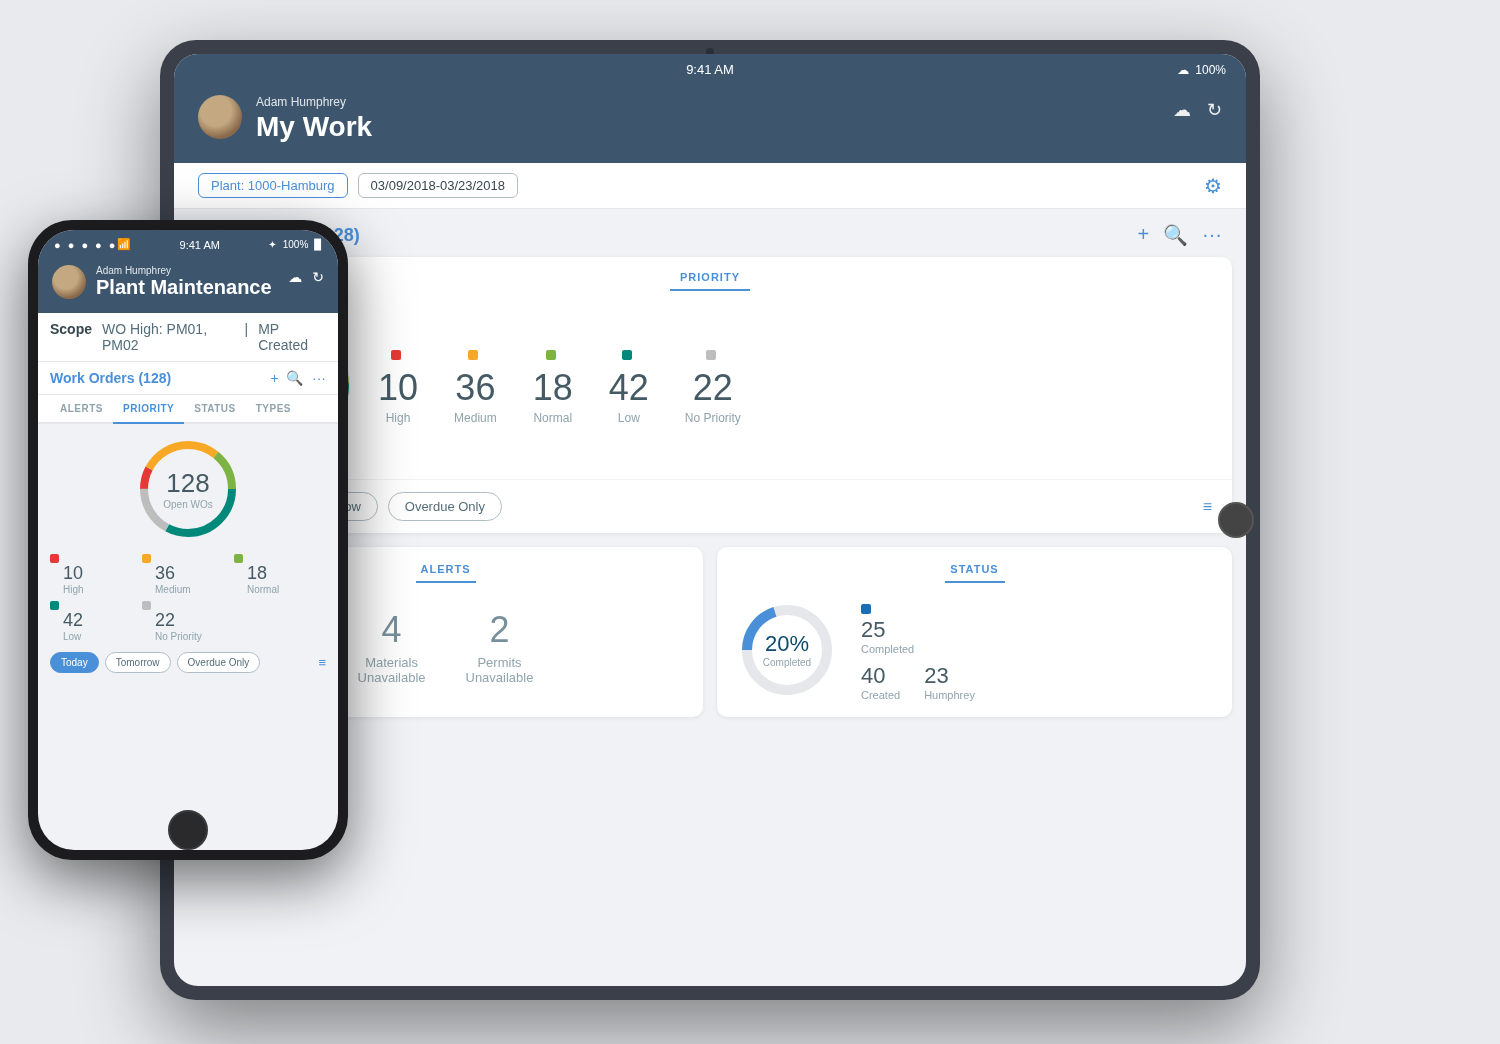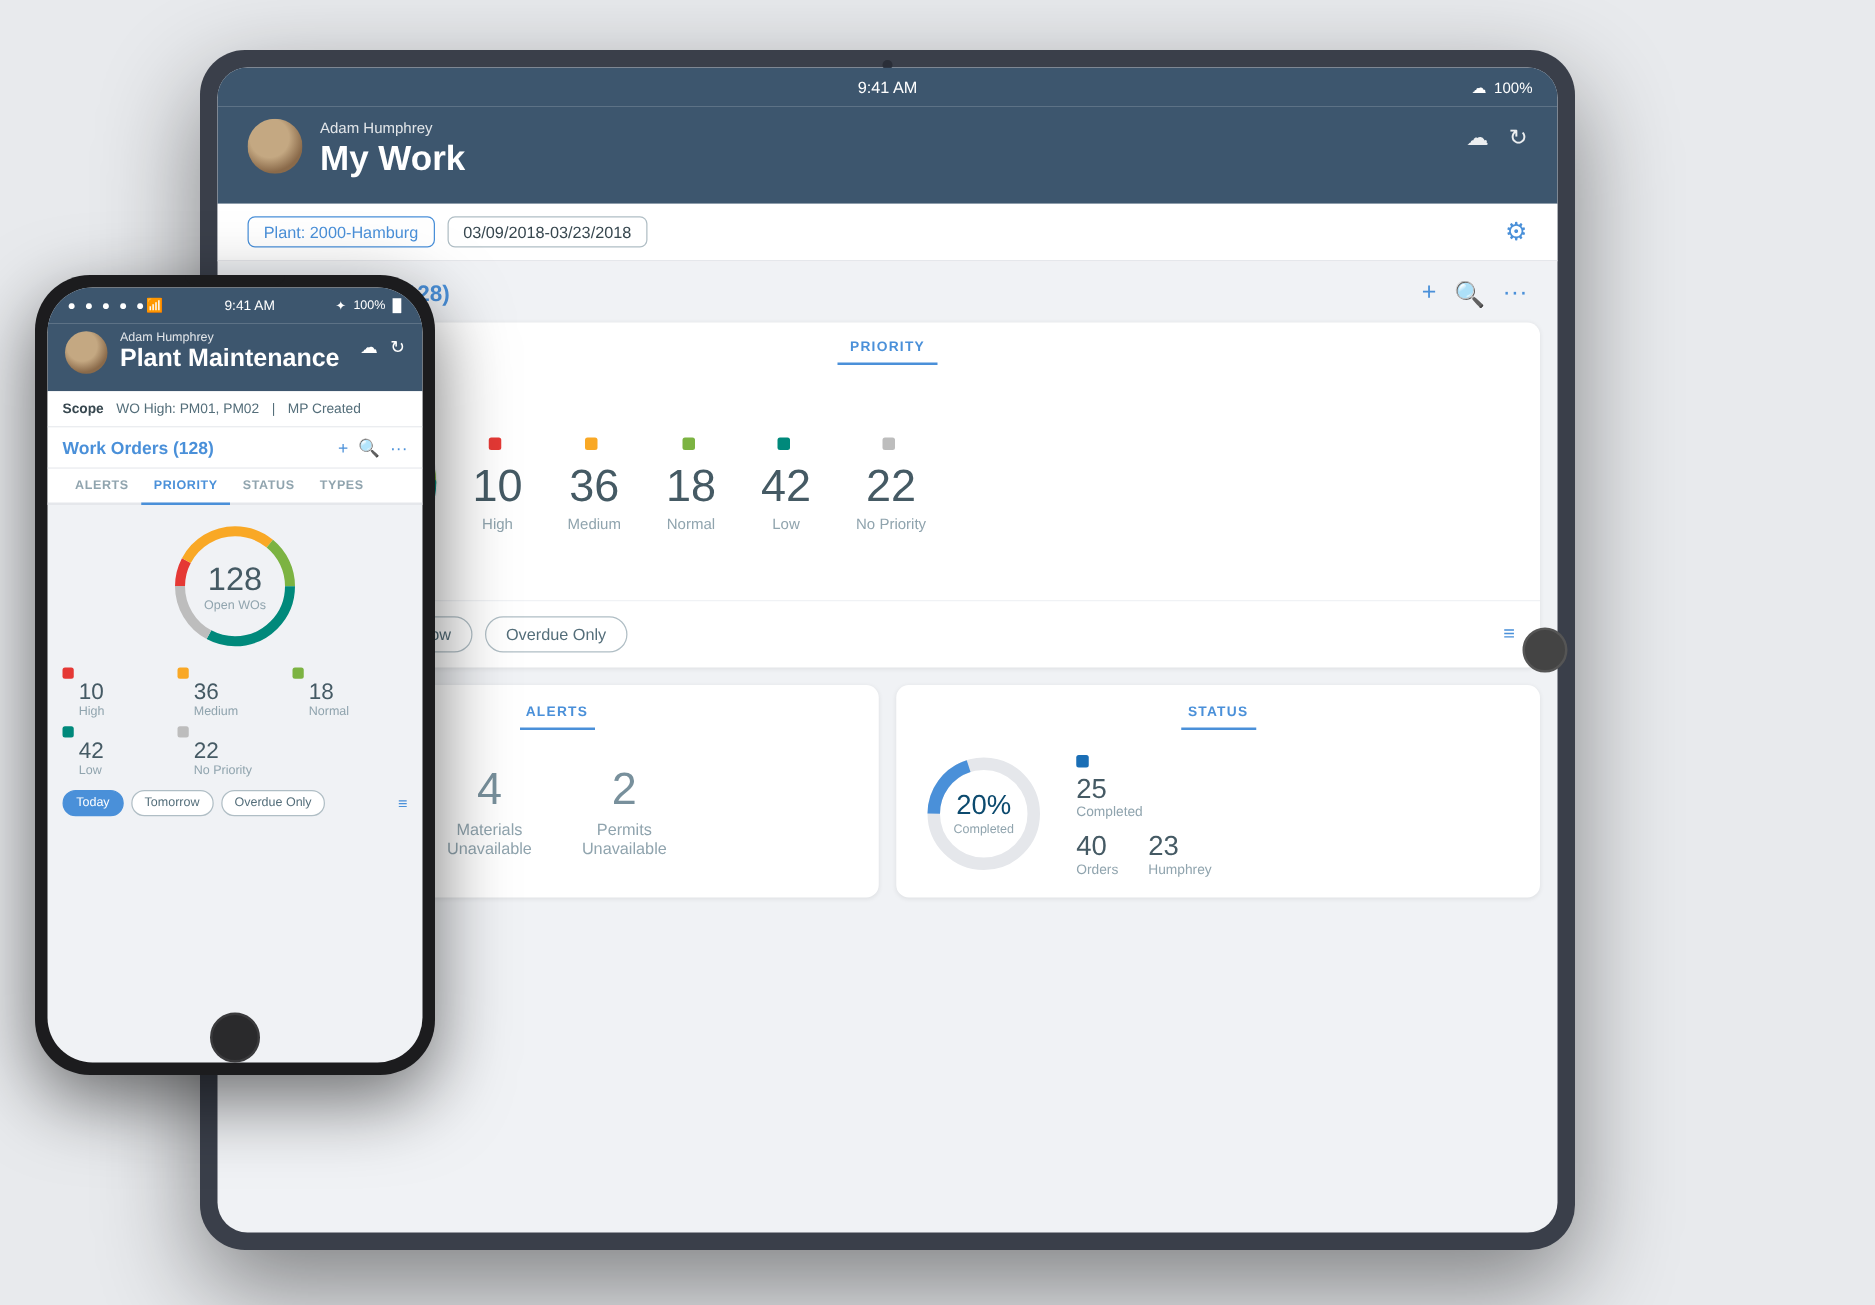--- a/index.html
+++ b/index.html
@@ -324,21 +324,21 @@
       flex-shrink: 0;
     }
     .phone-header-text { color: white; }
     .phone-header-text .p-user-name { font-size: 10px; opacity: 0.85; }
     .phone-header-text .p-page-title { font-size: 20px; font-weight: 700; }
     .phone-header-icons { display: flex; gap: 10px; color: white; font-size: 14px; margin-top: 4px; }
 
     .phone-scope-bar {
       background: white;
       padding: 8px 12px;
-      font-size: 11px;
+      font-size: 14px;
       color: #546e7a;
       border-bottom: 1px solid #e5e7eb;
     }
     .phone-scope-bar .scope-row { display: flex; gap: 10px; }
     .scope-label { font-weight: 600; color: #37474f; }
 
     .phone-wo-header {
       background: white;
       padding: 8px 12px;
       display: flex;
@@ -497,21 +497,21 @@
             <div class="page-title">My Work</div>
           </div>
         </div>
         <div class="tablet-header-right">
           <span class="tablet-header-icon">☁</span>
           <span class="tablet-header-icon">↻</span>
         </div>
       </div>
 
       <div class="tablet-filter-bar">
-        <div class="filter-chip active">Plant: 2000-Hamburg</div>
+        <div class="filter-chip active">Plant: 1000-Hamburg</div>
         <div class="filter-chip">03/09/2018-03/23/2018</div>
         <span class="gear-icon">⚙</span>
       </div>
 
       <div class="tablet-content">
 
         <div class="tablet-section-header">
           <div class="tablet-section-title">
             <span>Work Orders</span>
             <span style="color:#4a90d9; margin-left:6px;">(128)</span>
@@ -616,21 +616,21 @@
 
               <div class="status-stats">
                 <div class="status-stat">
                   <span class="status-stat-dot"></span>
                   <span class="status-stat-num">25</span>
                   <span class="status-stat-label">Completed</span>
                 </div>
                 <div class="status-stat-row">
                   <div class="status-stat">
                     <span class="status-stat-num">40</span>
-                    <span class="status-stat-label">Orders</span>
+                    <span class="status-stat-label">Created</span>
                   </div>
                   <div class="status-stat">
                     <span class="status-stat-num">23</span>
                     <span class="status-stat-label">Humphrey</span>
                   </div>
                 </div>
               </div>
             </div>
           </div>
 

